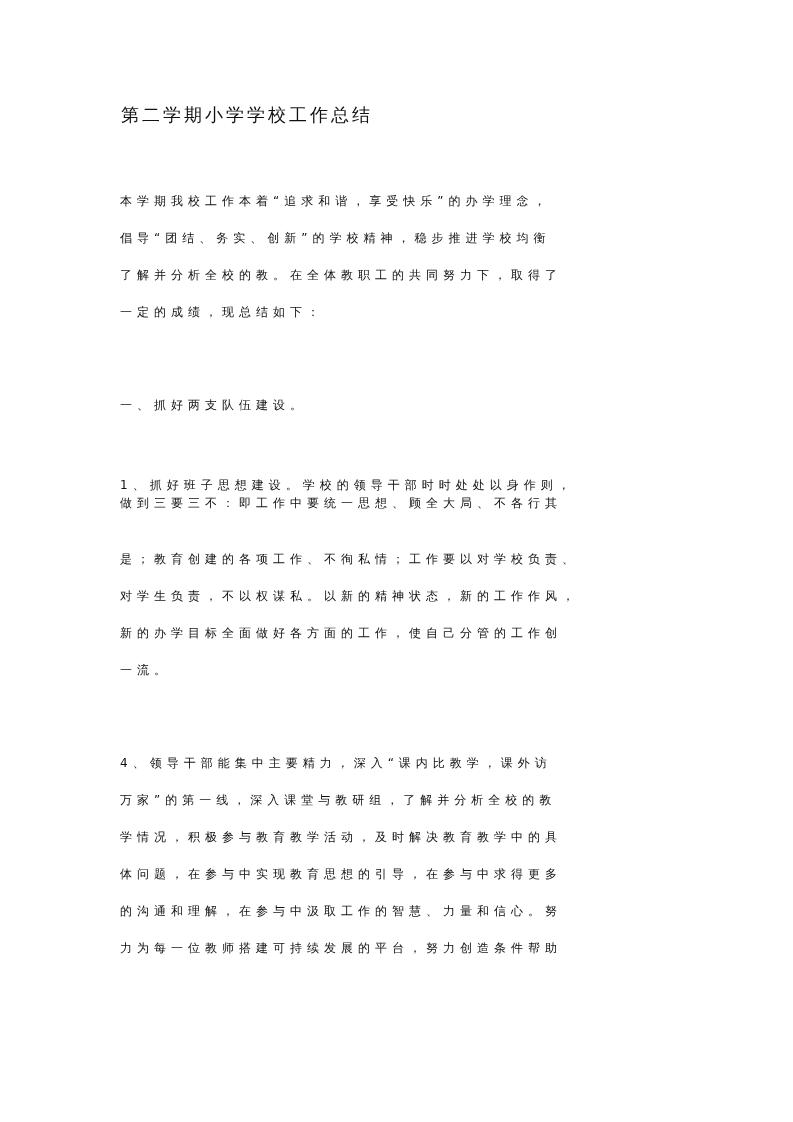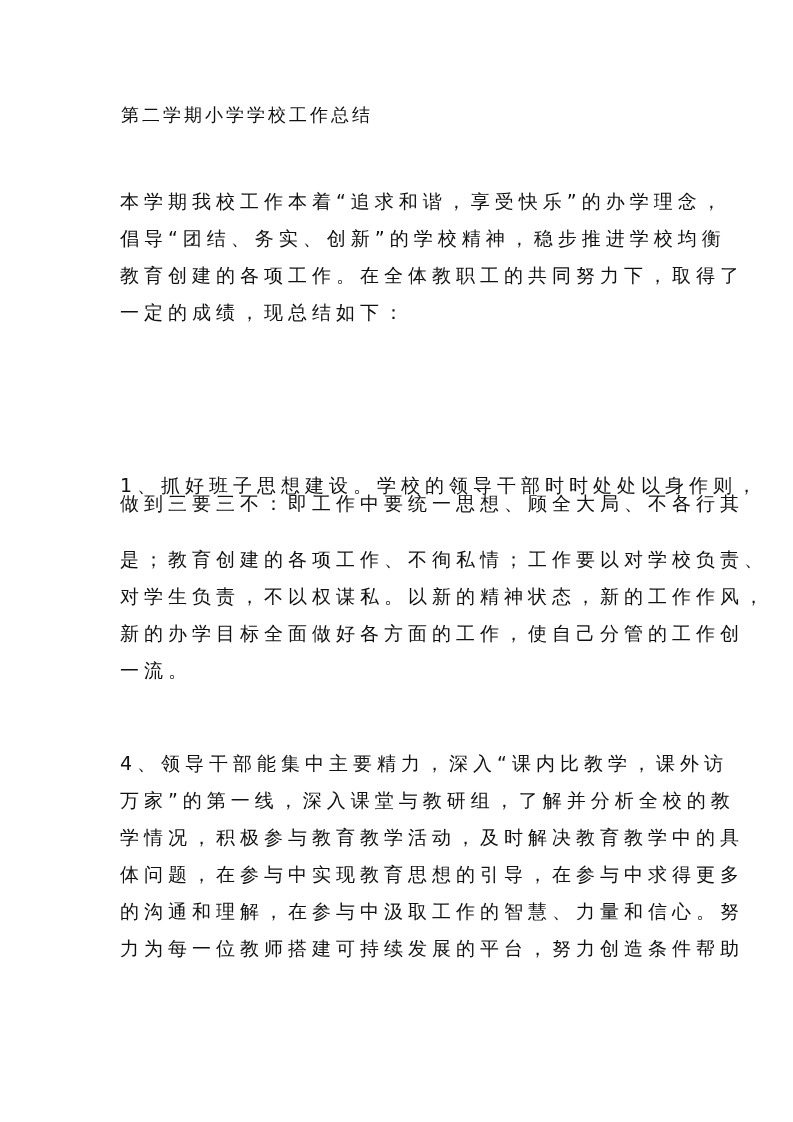--- a/index.html
+++ b/index.html
@@ -27,39 +27,40 @@
     left: 121px;
     top: 103px;
     font-size: 18px;
     letter-spacing: 3px;
     line-height: 24px;
     white-space: nowrap;
   }
   .line {
     position: absolute;
     left: 120px;
-    font-size: 19px;
+    font-size: 12px;
     letter-spacing: 5px;
     line-height: 26px;
     white-space: nowrap;
   }
 </style>
 </head>
 <body>
 
 <div class="page">
   <div class="title" style="top:103px">第二学期小学学校工作总结</div>
 
   <div>
     <div class="line" style="top:188px">本学期我校工作本着“追求和谐，享受快乐”的办学理念，</div>
     <div class="line" style="top:225px">倡导“团结、务实、创新”的学校精神，稳步推进学校均衡</div>
-    <div class="line" style="top:262px">教育创建的各项工作。在全体教职工的共同努力下，取得了</div>
+    <div class="line" style="top:262px">了解并分析全校的教。在全体教职工的共同努力下，取得了</div>
     <div class="line" style="top:299px">一定的成绩，现总结如下：</div>
   </div>
 
+  <div class="line" style="top:392px">一、抓好两支队伍建设。</div>
 
   <div>
     <div class="line" style="top:472px">1、抓好班子思想建设。学校的领导干部时时处处以身作则，</div>
     <div class="line" style="top:490px">做到三要三不：即工作中要统一思想、顾全大局、不各行其</div>
     <div class="line" style="top:546px">是；教育创建的各项工作、不徇私情；工作要以对学校负责、</div>
     <div class="line" style="top:583px">对学生负责，不以权谋私。以新的精神状态，新的工作作风，</div>
     <div class="line" style="top:620px">新的办学目标全面做好各方面的工作，使自己分管的工作创</div>
     <div class="line" style="top:657px">一流。</div>
   </div>
 

